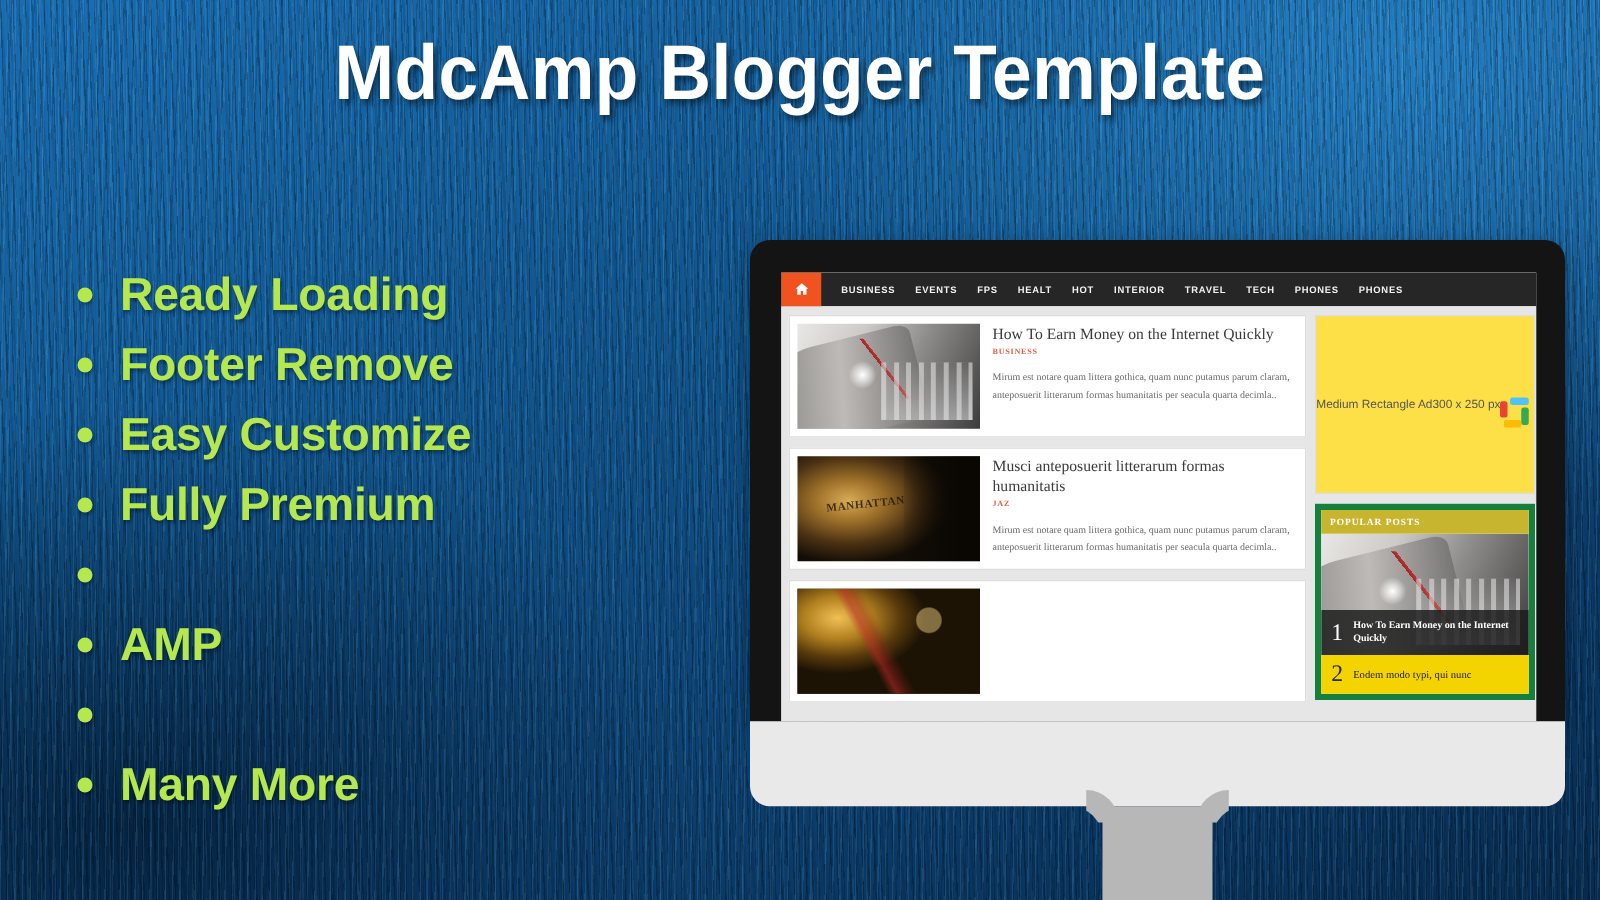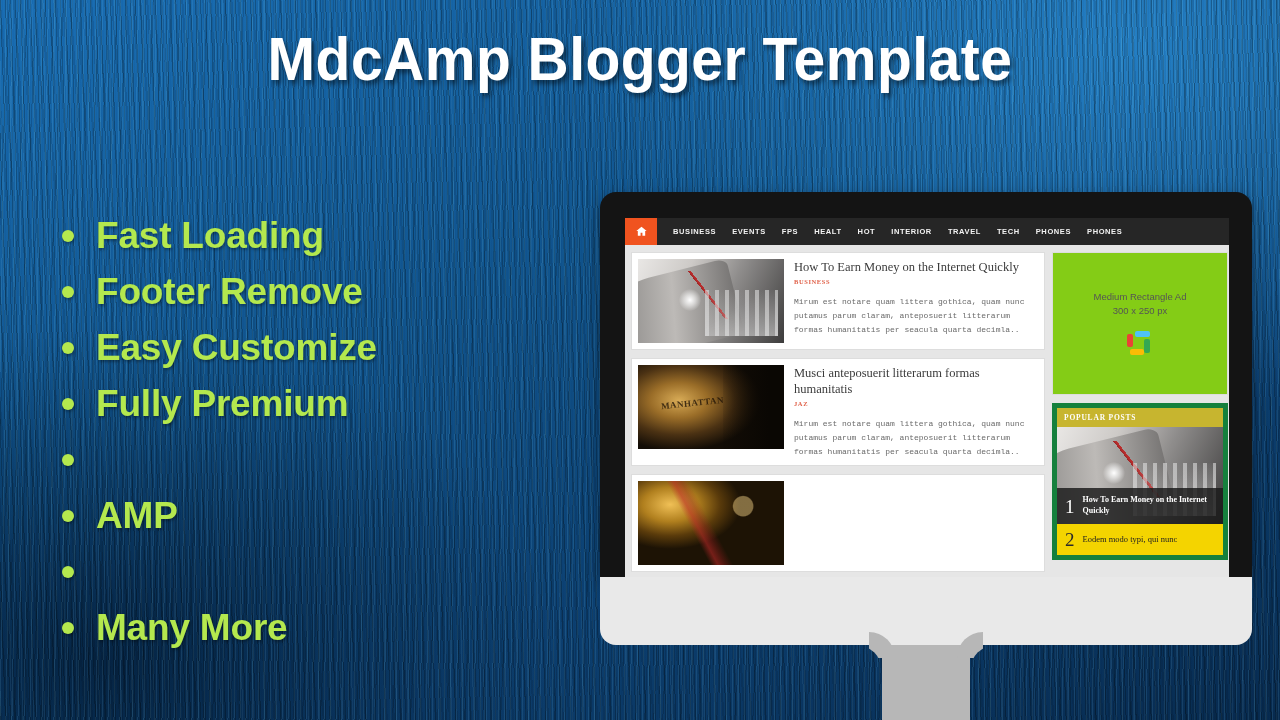--- a/index.html
+++ b/index.html
@@ -328,37 +328,36 @@
     font-size: 6.5px;
     font-weight: bold;
     letter-spacing: 0.6px;
     font-family: "Liberation Serif", serif;
     margin-bottom: 6px;
   }
   .post-excerpt {
     color: #6a6a6a;
     font-size: 8px;
     line-height: 1.75;
-    font-family: Liberation Mono, monospace;
+    font-family: Liberation Serif, serif;
     margin-top: 10px;
   }
 
   
   .blog-side {
     width: 176px;
     flex: 0 0 auto;
   }
   .ad-box {
-    background: #84cc16;
+    background: #fde047;
     border: 1px solid #dddddd;
     height: 143px;
     display: flex;
-    flex-direction: column;
+    flex-direction: row;
     align-items: center;
-    justify-content: center;
     box-sizing: border-box;
     margin-bottom: 8px;
   }
   .ad-line {
     color: #555555;
     font-size: 9.5px;
     line-height: 1.45;
     font-family: "Liberation Sans", sans-serif;
   }
   .ad-logo {
@@ -457,21 +456,21 @@
   <div class="bg">
     <div class="bg-streaks"></div>
     <div class="bg-streaks2"></div>
   </div>
 
   <div class="title">MdcAmp Blogger Template</div>
 
   <ul class="features">
     <li class="feature-item">
       <span class="feature-bullet"></span>
-      <span>Fast Loading</span>
+      <span>Ready Loading</span>
     </li>
     <li class="feature-item">
       <span class="feature-bullet"></span>
       <span>Footer Remove</span>
     </li>
     <li class="feature-item">
       <span class="feature-bullet"></span>
       <span>Easy Customize</span>
     </li>
     <li class="feature-item">

